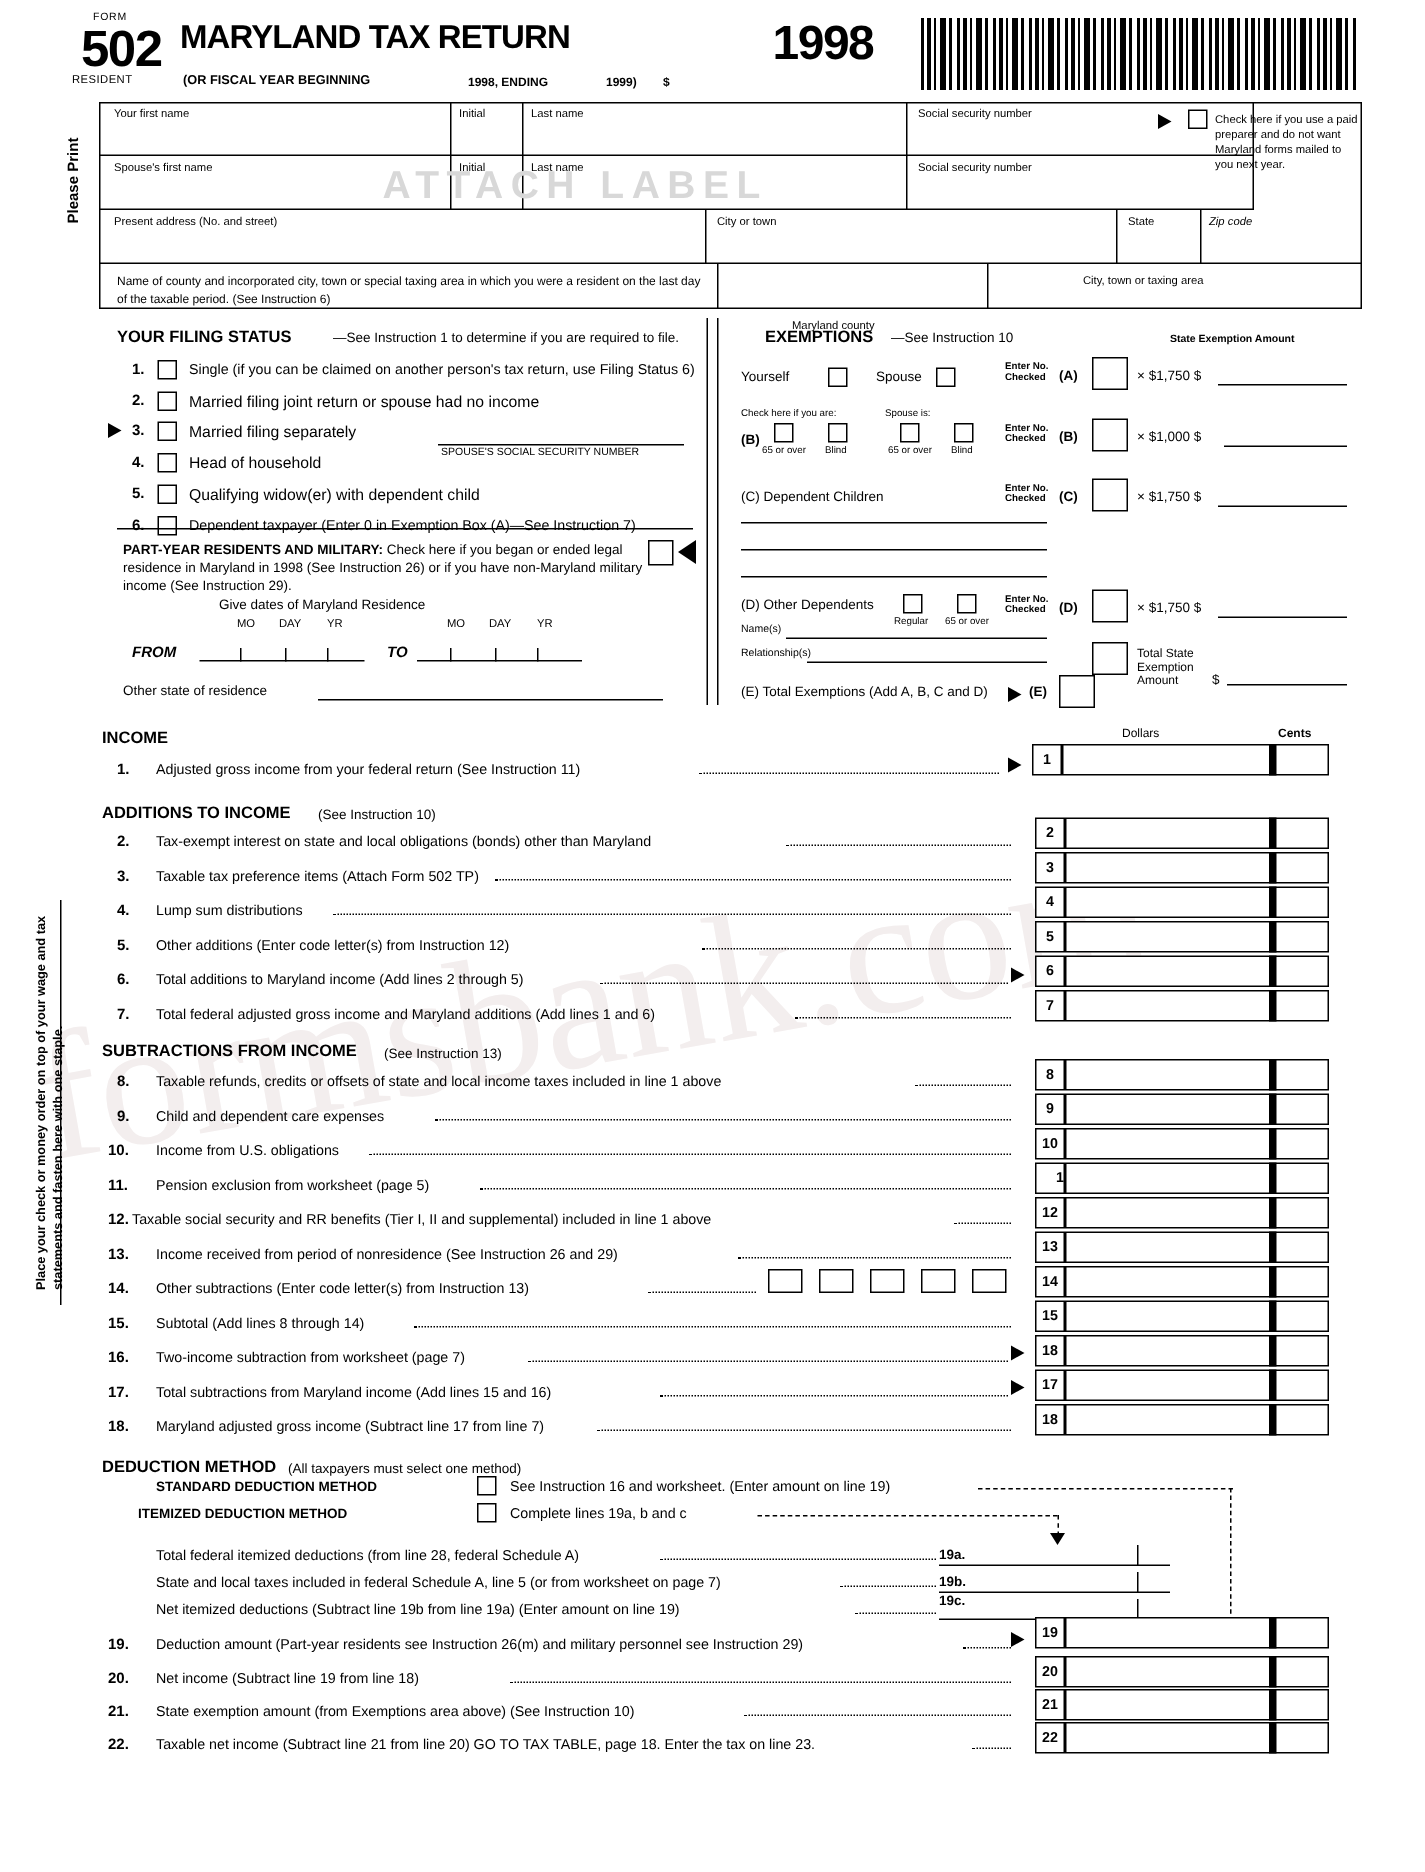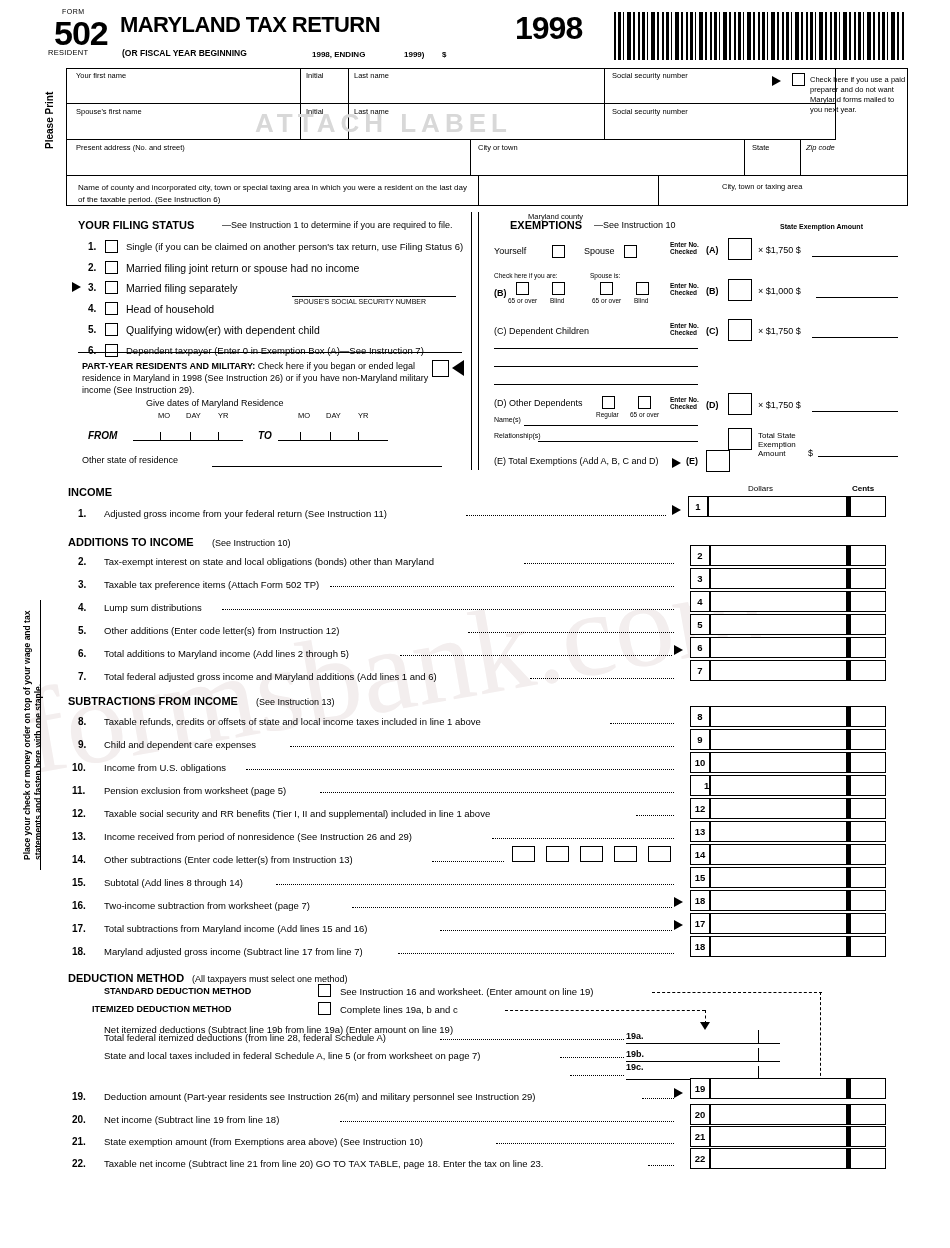--- a/index.html
+++ b/index.html
@@ -427,21 +427,21 @@
     <div class="cents-div" style="left:846px; top:752px;"></div>
 
     <div class="line-no" style="left:72px; top:785px;">11.</div>
     <div class="line-txt" style="left:104px; top:785px;">Pension exclusion from worksheet (page 5)</div>
     <div class="dotted" style="left:320px; top:792px; width:354px;"></div>
     <div class="amt-num" style="left:690px; top:775px;padding-left:13px;">11</div>
     <div class="amt-box" style="left:710px; top:775px; width:176px;"></div>
     <div class="cents-div" style="left:846px; top:775px;"></div>
 
     <div class="line-no" style="left:72px; top:808px;">12.</div>
-    <div class="line-txt" style="left:104px; top:808px;">Taxable social security and RR benefits (Tier I, II and supplemental) included in line 1 above</div>
+    <div class="line-txt" style="left:88px; top:808px;">Taxable social security and RR benefits (Tier I, II and supplemental) included in line 1 above</div>
     <div class="dotted" style="left:636px; top:815px; width:38px;"></div>
     <div class="amt-num" style="left:690px; top:798px;">12</div>
     <div class="amt-box" style="left:710px; top:798px; width:176px;"></div>
     <div class="cents-div" style="left:846px; top:798px;"></div>
 
     <div class="line-no" style="left:72px; top:831px;">13.</div>
     <div class="line-txt" style="left:104px; top:831px;">Income received from period of nonresidence (See Instruction 26 and 29)</div>
     <div class="dotted" style="left:492px; top:838px; width:182px;"></div>
     <div class="amt-num" style="left:690px; top:821px;">13</div>
     <div class="amt-box" style="left:710px; top:821px; width:176px;"></div>
@@ -512,21 +512,21 @@
     <div class="lbl9" style="left:626px; top:1031px; font-weight:bold;">19a.</div>
     <div class="uline" style="left:626px; top:1043px; width:154px;"></div>
     <div class="box" style="left:758px; top:1030px; width:0; height:14px; border-width:0 0 0 1px;"></div>
 
     <div class="line-txt" style="left:104px; top:1050px;">State and local taxes included in federal Schedule A, line 5 (or from worksheet on page 7)</div>
     <div class="dotted" style="left:560px; top:1057px; width:64px;"></div>
     <div class="lbl9" style="left:626px; top:1049px; font-weight:bold;">19b.</div>
     <div class="uline" style="left:626px; top:1061px; width:154px;"></div>
     <div class="box" style="left:758px; top:1048px; width:0; height:14px; border-width:0 0 0 1px;"></div>
 
-    <div class="line-txt" style="left:104px; top:1024px;">Net itemized deductions (Subtract line 19b from line 19a) (Enter amount on line 19)</div>
+    <div class="line-txt" style="left:104px; top:1068px;">Net itemized deductions (Subtract line 19b from line 19a) (Enter amount on line 19)</div>
     <div class="dotted" style="left:570px; top:1075px; width:54px;"></div>
     <div class="lbl9" style="left:626px; top:1062px; font-weight:bold;">19c.</div>
     <div class="uline" style="left:626px; top:1079px; width:154px;"></div>
     <div class="box" style="left:758px; top:1066px; width:0; height:14px; border-width:0 0 0 1px;"></div>
 
     <div class="line-no" style="left:72px; top:1091px;">19.</div>
     <div class="line-txt" style="left:104px; top:1091px;">Deduction amount (Part-year residents see Instruction 26(m) and military personnel see Instruction 29)</div>
     <div class="dotted" style="left:642px; top:1098px; width:32px;"></div>
     <div class="arrow-r" style="left:674px; top:1088px;"></div>
     <div class="amt-num" style="left:690px; top:1078px;">19</div>

